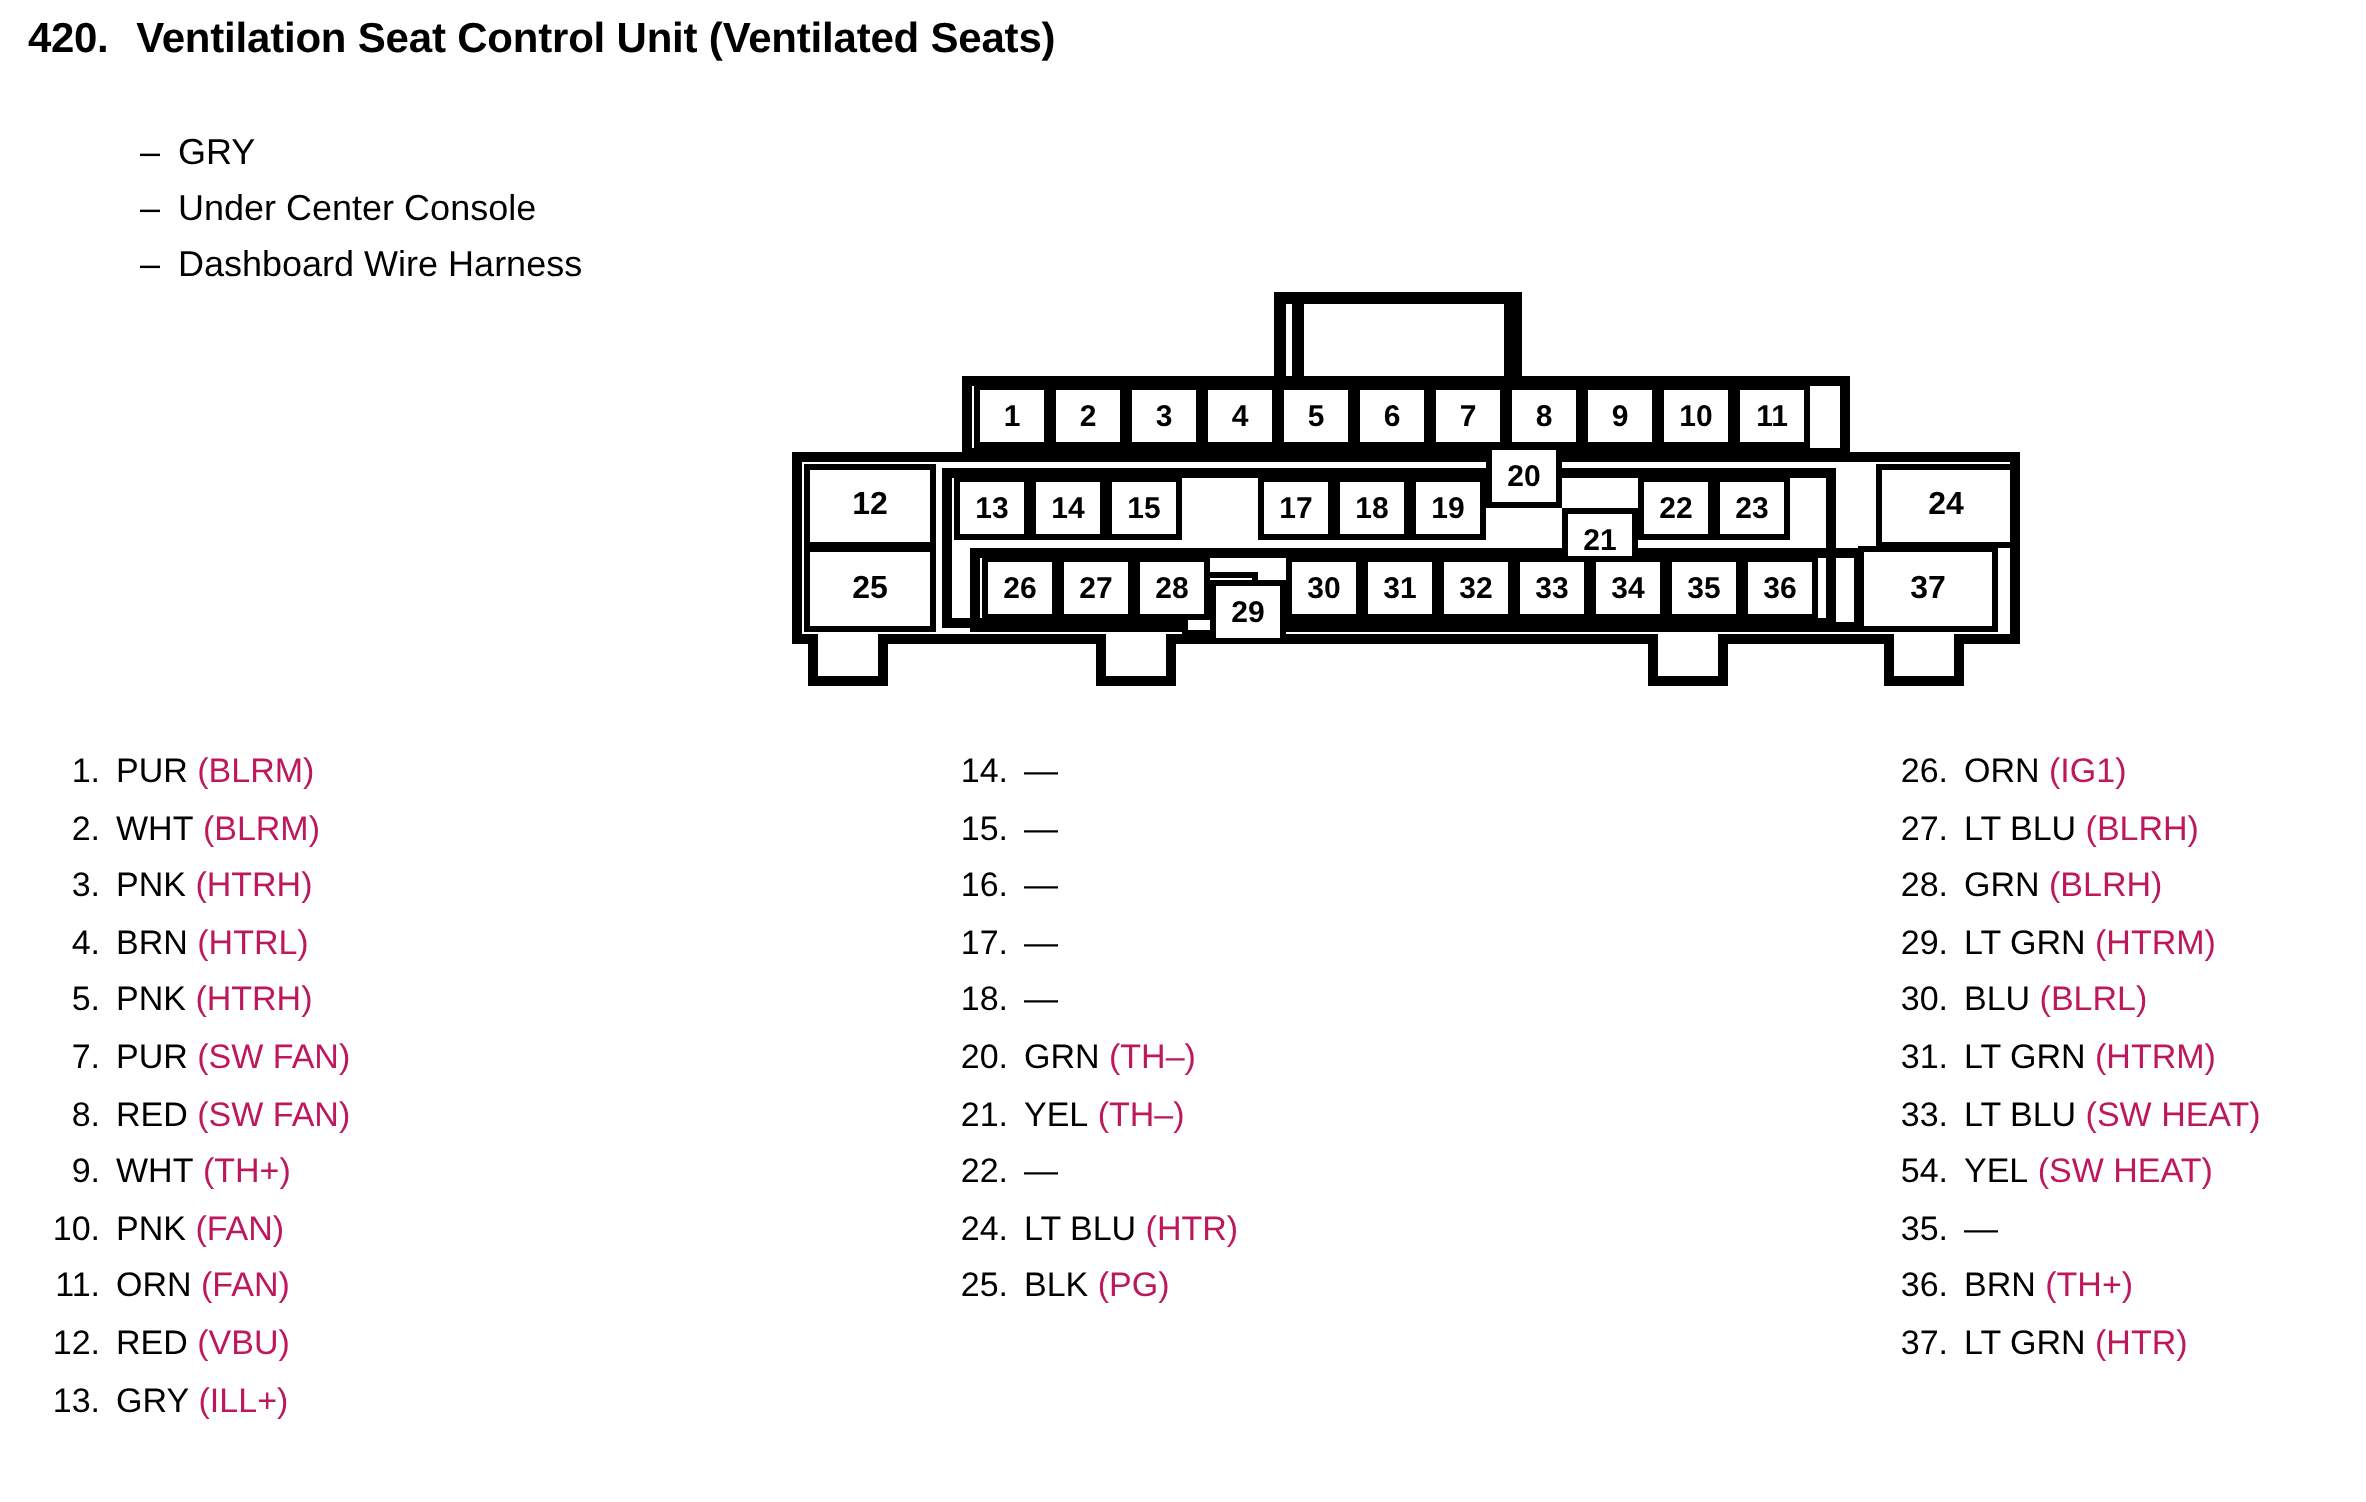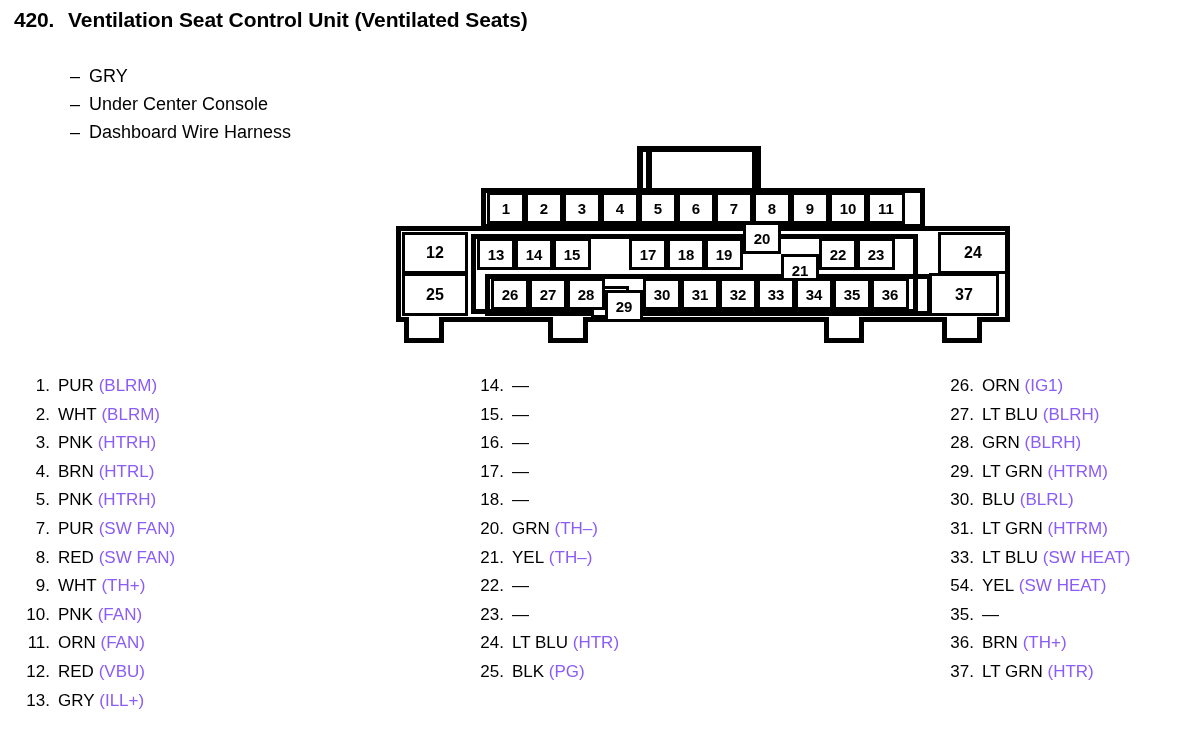--- a/index.html
+++ b/index.html
@@ -169,21 +169,21 @@
     display: inline-block;
     width: 36px;
     text-align: right;
     color: #000;
   }
   .pin-val {
     display: inline-block;
     margin-left: 8px;
     color: #000;
   }
-  .pin-sig { color: #8b5cf6; }
+  .pin-sig { color: #be185d; }
 </style>
 </head>
 <body>
 
 <div id="header">
   <div class="title-row">
     <span class="title-num">420.</span><span class="title-text">Ventilation Seat Control Unit (Ventilated Seats)</span>
   </div>
   <div class="sub-list">
     <div class="sub-item"><span class="sub-dash">–</span><span>GRY</span></div>
@@ -273,21 +273,20 @@
   </div>
 <div class="pinlist" id="col-2">
     <div class="pinrow"><span class="pin-num">14.</span><span class="pin-val">—</span></div>
     <div class="pinrow"><span class="pin-num">15.</span><span class="pin-val">—</span></div>
     <div class="pinrow"><span class="pin-num">16.</span><span class="pin-val">—</span></div>
     <div class="pinrow"><span class="pin-num">17.</span><span class="pin-val">—</span></div>
     <div class="pinrow"><span class="pin-num">18.</span><span class="pin-val">—</span></div>
     <div class="pinrow"><span class="pin-num">20.</span><span class="pin-val">GRN</span><span class="pin-sig"> (TH–)</span></div>
     <div class="pinrow"><span class="pin-num">21.</span><span class="pin-val">YEL</span><span class="pin-sig"> (TH–)</span></div>
     <div class="pinrow"><span class="pin-num">22.</span><span class="pin-val">—</span></div>
-    <div class="pinrow"><span class="pin-num">23.</span><span class="pin-val">—</span></div>
     <div class="pinrow"><span class="pin-num">24.</span><span class="pin-val">LT BLU</span><span class="pin-sig"> (HTR)</span></div>
     <div class="pinrow"><span class="pin-num">25.</span><span class="pin-val">BLK</span><span class="pin-sig"> (PG)</span></div>
   </div>
 <div class="pinlist" id="col-3">
     <div class="pinrow"><span class="pin-num">26.</span><span class="pin-val">ORN</span><span class="pin-sig"> (IG1)</span></div>
     <div class="pinrow"><span class="pin-num">27.</span><span class="pin-val">LT BLU</span><span class="pin-sig"> (BLRH)</span></div>
     <div class="pinrow"><span class="pin-num">28.</span><span class="pin-val">GRN</span><span class="pin-sig"> (BLRH)</span></div>
     <div class="pinrow"><span class="pin-num">29.</span><span class="pin-val">LT GRN</span><span class="pin-sig"> (HTRM)</span></div>
     <div class="pinrow"><span class="pin-num">30.</span><span class="pin-val">BLU</span><span class="pin-sig"> (BLRL)</span></div>
     <div class="pinrow"><span class="pin-num">31.</span><span class="pin-val">LT GRN</span><span class="pin-sig"> (HTRM)</span></div>

